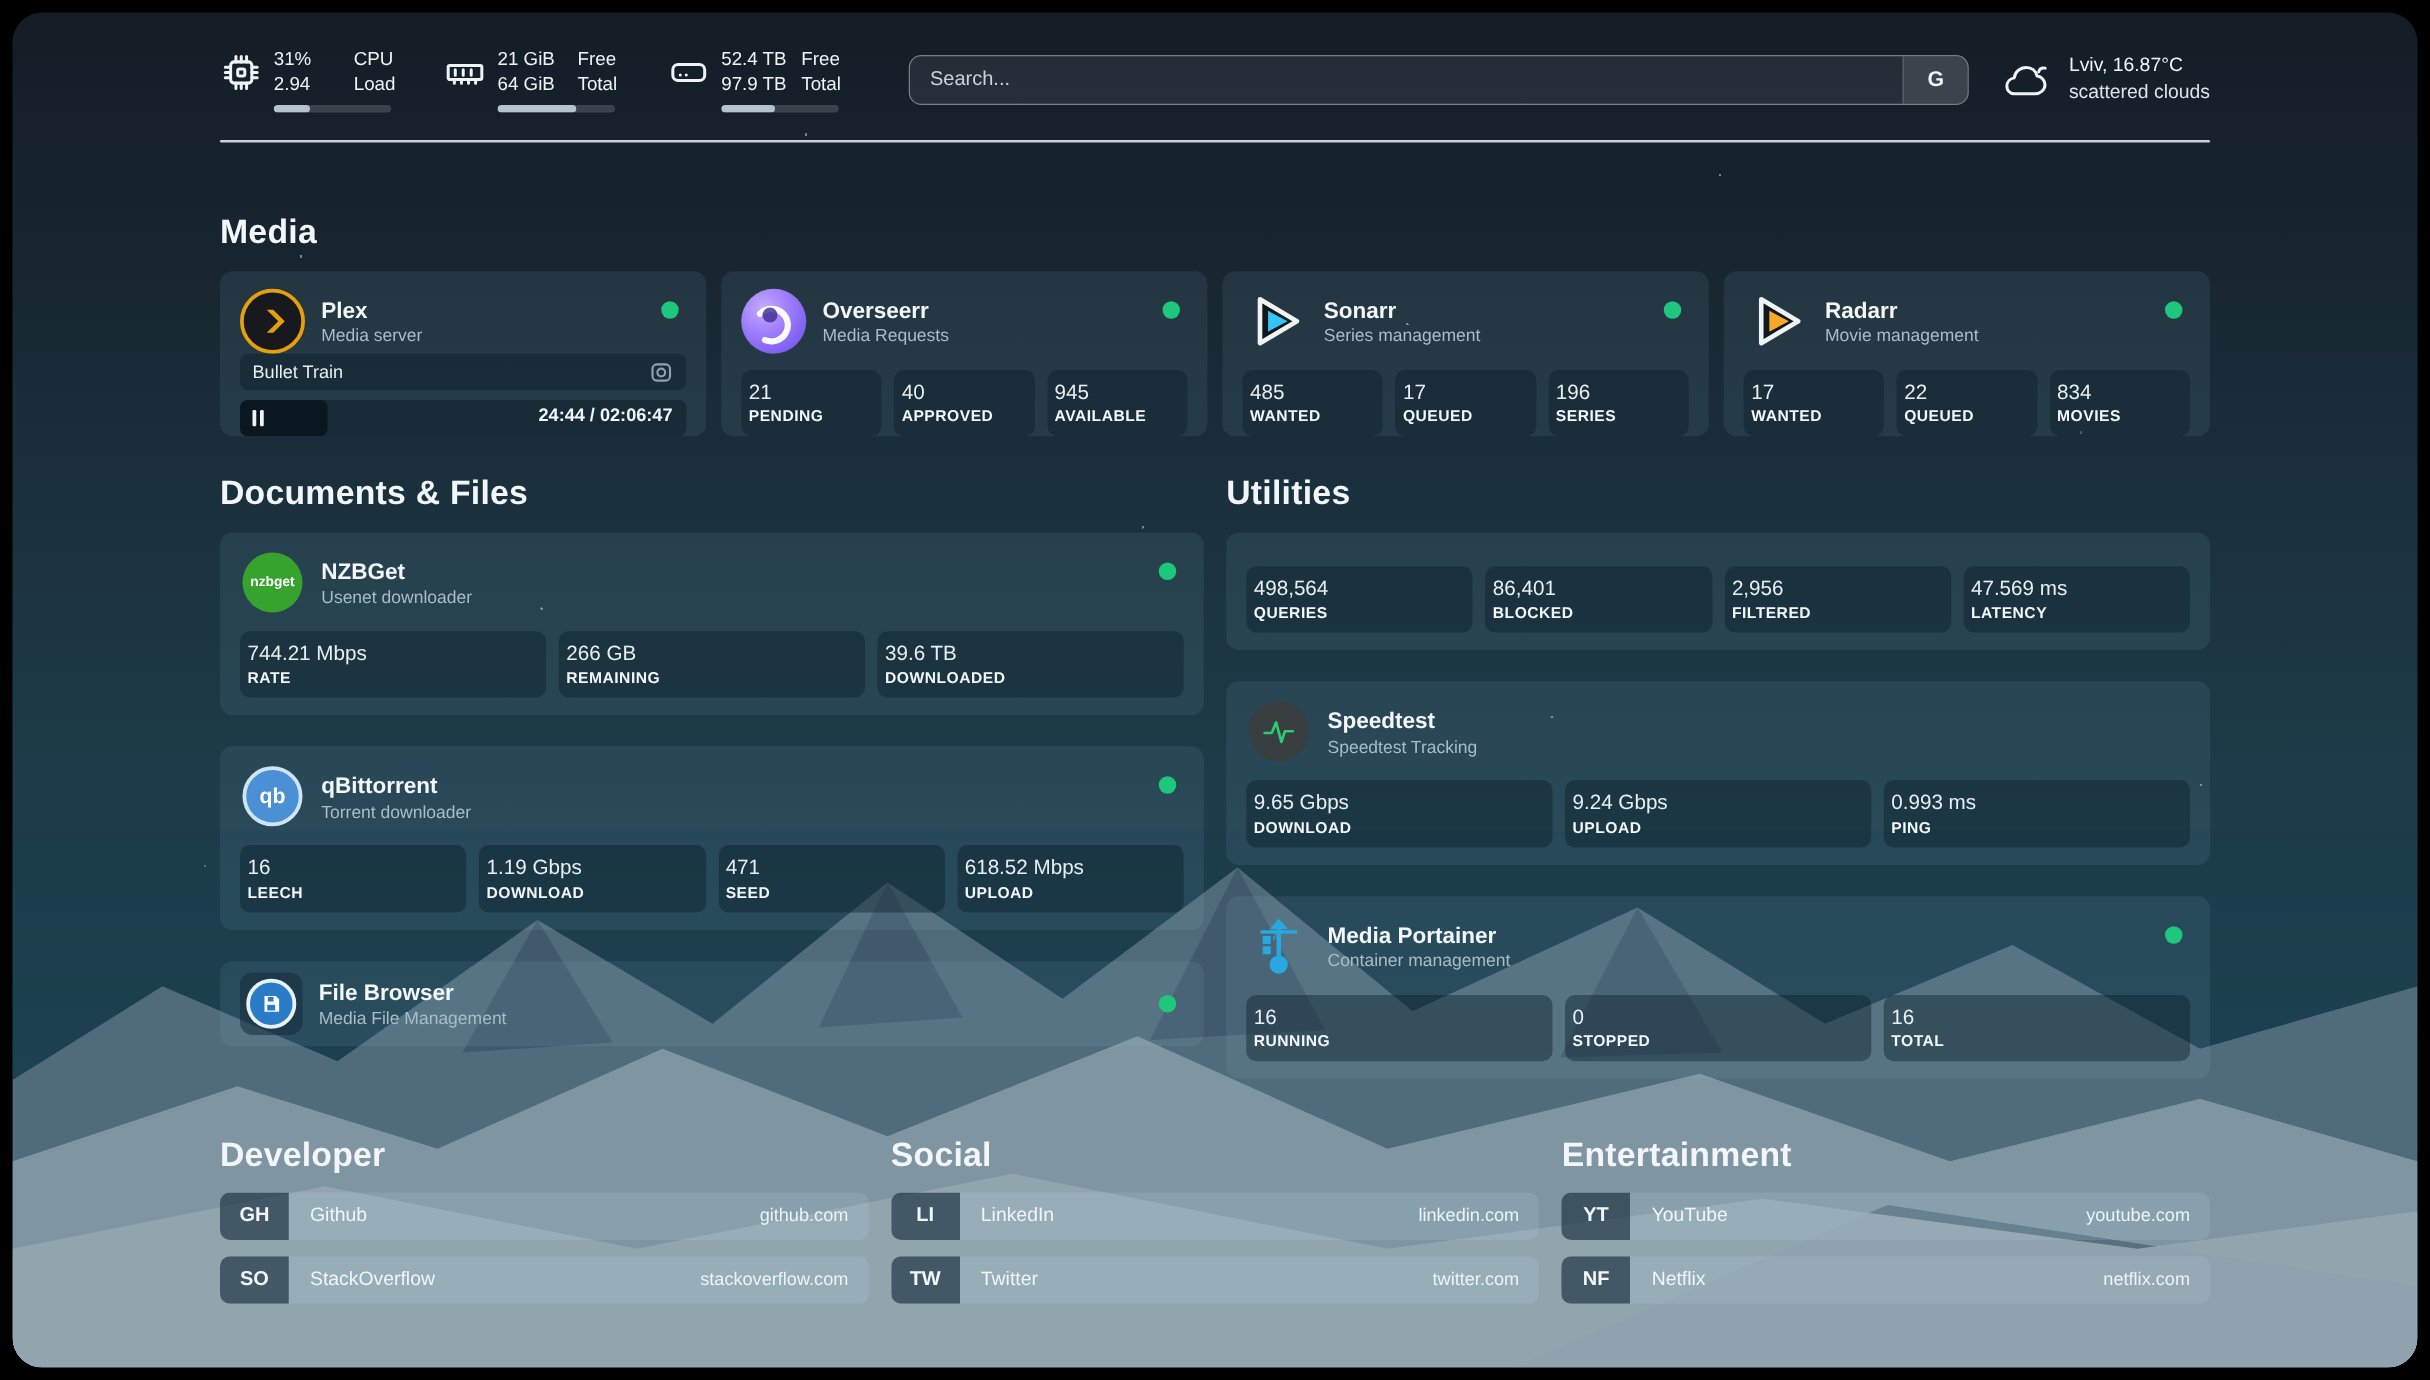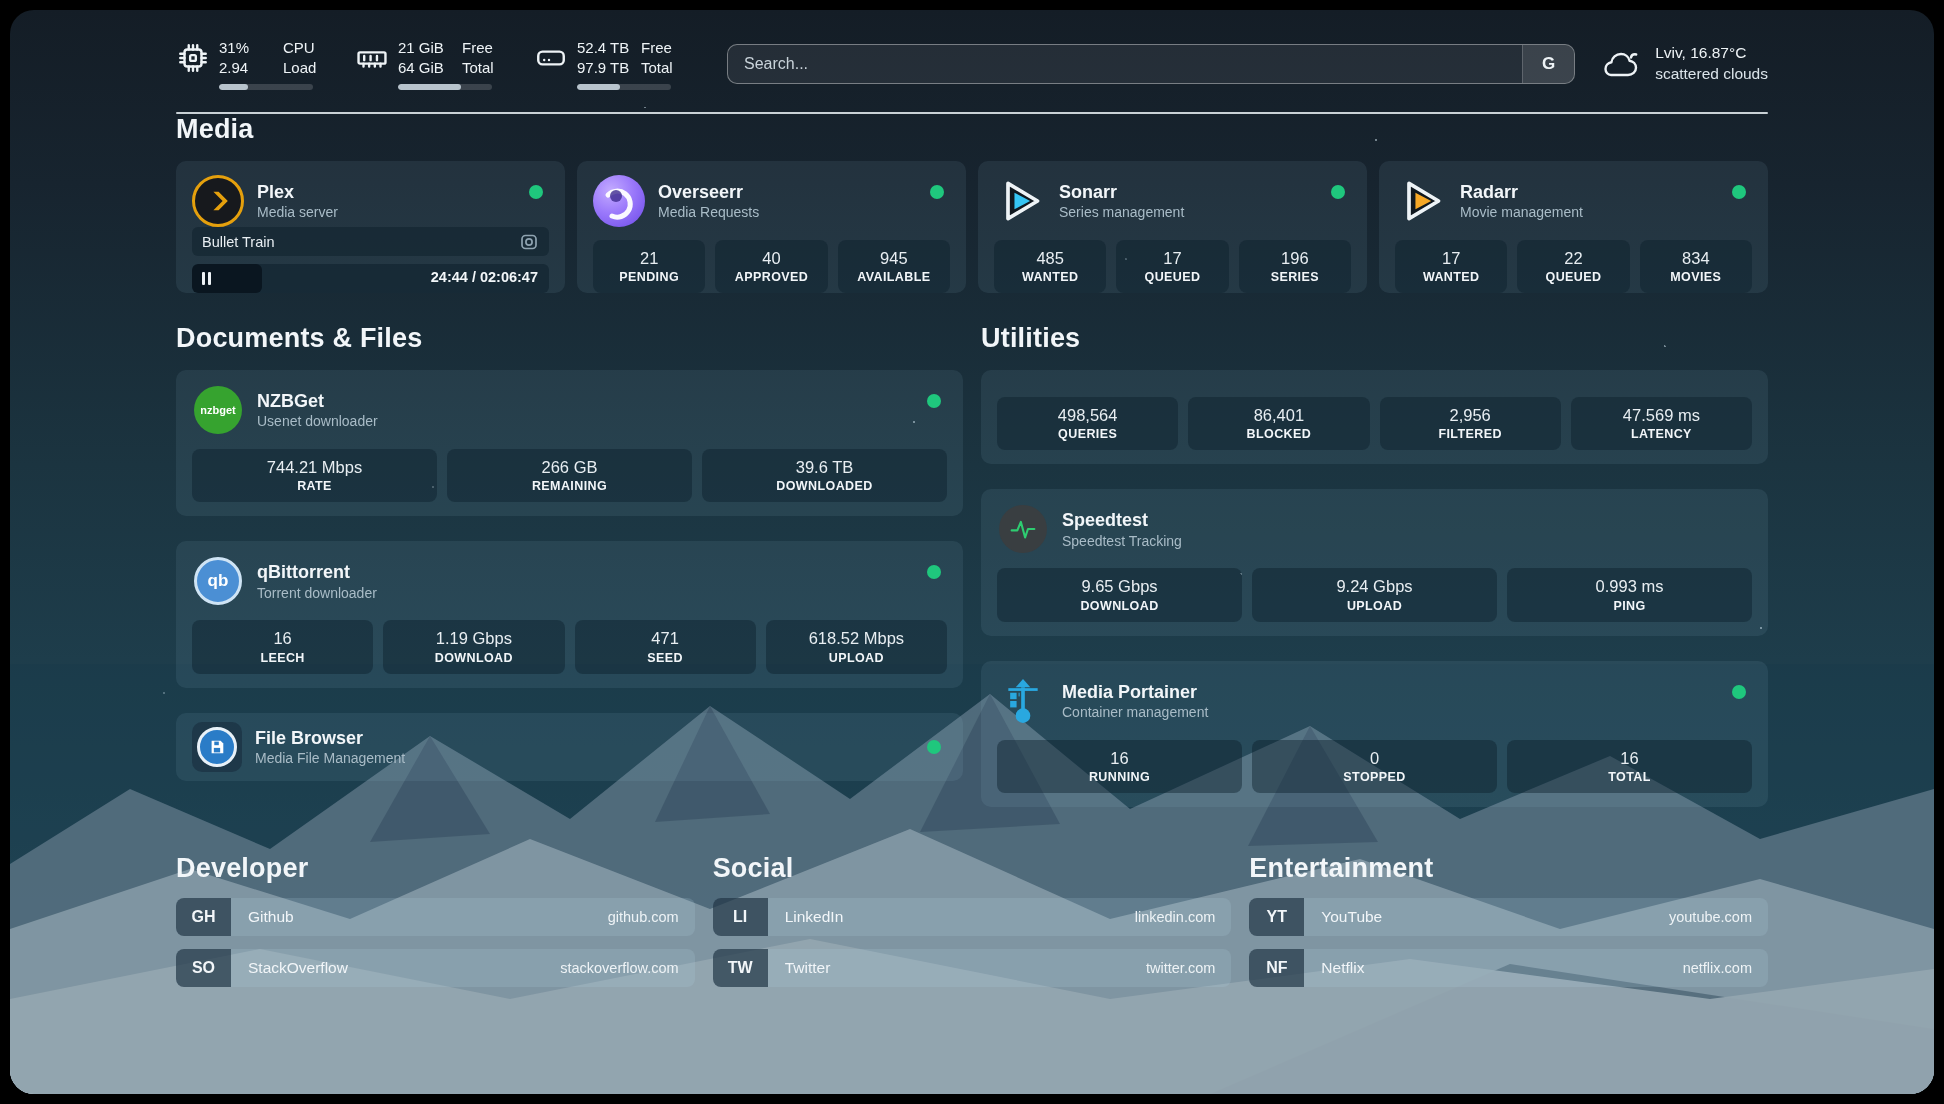--- a/index.html
+++ b/index.html
@@ -44,35 +44,35 @@
   .search-g { width:52px; display:flex; align-items:center; justify-content:center; color:#eef3f6;
     font-size:17px; font-weight:600; background:rgba(255,255,255,0.10); border-left:1px solid rgba(255,255,255,0.18); cursor:pointer; }
   .weather { display:flex; align-items:center; }
   .weather-icon { width:42px; height:32px; margin-right:12px; color:#eef3f6; }
   .weather-text { display:flex; flex-direction:column; font-size:15.5px; line-height:1.35; color:#eef3f6; }
   .weather-text .sub { color:#dbe4ea; }
   .divider { margin-top:22px; height:2px; background:rgba(233,240,245,0.85); border-radius:2px; }
 
   
   .section-title { font-size:27px; font-weight:600; color:#f2f6f9; letter-spacing:.2px; }
-  .media-section { }
+  .media-section { margin-top:56px; }
   .media-grid { display:grid; grid-template-columns:repeat(4,1fr); gap:12px; margin-top:16px; }
 
   .card { background:rgba(168,213,231,0.09); border-radius:10px; padding:14px 16px; position:relative; cursor:pointer; }
   .media-card { height:132px; display:flex; flex-direction:column; justify-content:space-between; }
   .card-head { display:flex; align-items:center; }
   .svc-icon { width:52px; height:52px; flex:0 0 auto; margin-right:13px; display:flex; align-items:center; justify-content:center; }
   .svc-text { display:flex; flex-direction:column; }
   .svc-name { font-size:18px; font-weight:600; color:#f2f6f9; line-height:1.25; }
   .svc-desc { font-size:14px; color:#a9bcc7; line-height:1.3; }
   .status-dot { position:absolute; top:24px; right:22px; width:14px; height:14px; border-radius:50%; background:#1fc77d; }
   .status-dot.center { top:50%; margin-top:-7px; }
 
   .stats { display:flex; gap:10px; margin-top:13px; }
-  .stat { flex:1; background:rgba(10,28,40,0.42); border-radius:8px; padding:8px 6px 9px; text-align:center; }
+  .stat { flex:1; background:rgba(10,28,40,0.42); border-radius:8px; padding:8px 6px 9px; }
   .stat-value { font-size:16.5px; color:#e8eef2; line-height:1.3; }
   .stat-label { font-size:12.5px; font-weight:700; color:#f2f6f9; letter-spacing:.4px; margin-top:1px; }
 
   
   .np-row { display:flex; align-items:center; height:29px; background:rgba(10,28,40,0.45); border-radius:6px; padding:0 10px; }
   .np-title { flex:1; font-size:14.5px; color:#e8eef2; }
   .np-icon { width:20px; height:20px; color:#8fa3b0; }
   .pg-row { position:relative; height:29px; background:rgba(10,28,40,0.5); border-radius:6px; margin-top:8px; overflow:hidden; }
   .pg-fill { position:absolute; left:0; top:0; bottom:0; background:rgba(6,17,26,0.78); border-radius:6px; }
   .pg-pause { position:absolute; left:10px; top:8px; display:flex; gap:3px; }

